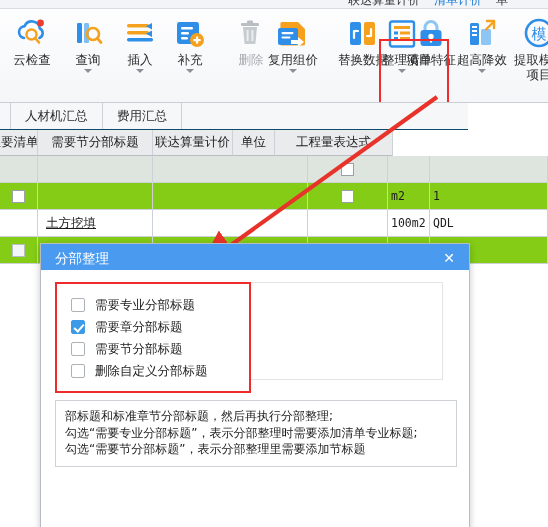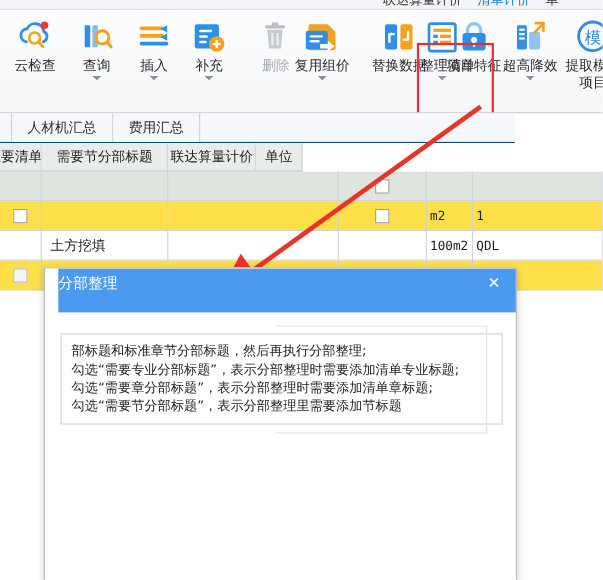--- a/index.html
+++ b/index.html
@@ -135,24 +135,24 @@
     white-space: nowrap;
   }
   .hdr .gcell {
     background: #e9ebed;
     justify-content: center;
     border-bottom: 1px solid #b9bec4;
     font-size: 12.5px;
     color: #1b1b1b;
   }
   .gcell.num { font-family: "DejaVu Sans Mono", "Liberation Mono", monospace; font-size: 11.5px; padding-left: 3px; }
-  .gcell.txt { padding-left: 8px; }
+  .gcell.txt { padding-left: 8px; text-decoration: underline; }
   .gcell.ctr { justify-content: center; }
   .rowA { background: #dde5de; }
-  .rowB { background: #fde047; }
+  .rowB { background: #84cc16; }
   .rowC { background: #ffffff; }
 
   .cbx {
     width: 13px; height: 13px;
     border: 1px solid #9aa0a6;
     background: #fff;
     box-sizing: border-box;
     display: inline-block;
   }
   .cbx.muted { border-color: #b9bec4; background: #f4f5f6; }
@@ -167,27 +167,27 @@
     width: 430px; height: 290px;
     background: #ffffff;
     border: 1px solid #b7bcc2;
     box-shadow: 0 2px 7px rgba(0,0,0,.22);
     box-sizing: border-box;
     z-index: 50;
     overflow: hidden;
   }
   #dlg-title {
     position: relative;
-    height: 40px;
+    height: 26px;
     background: #4a9bf0;
     color: #ffffff;
     font-size: 13.5px;
     line-height: 28px;
-    box-sizing: border-box;
-    margin-left: 12px;
+    padding-left: 14px;
+    box-sizing: border-box;
   }
   #dlg-close {
     position: absolute;
     right: 10px; top: 0;
     width: 20px; height: 28px;
     line-height: 28px;
     text-align: center;
     color: #ffffff;
     font-size: 14px;
     font-weight: bold;
@@ -424,20 +424,21 @@
   <div class="stab" style="left:103px">费用汇总</div>
 </div>
 
 <div id="grid">
 
   <div class="grow hdr" style="top:0; height:26px">
     <div class="gcell" style="width:48px; margin-left:-10px; padding-left:0">主要清单</div>
     <div class="gcell" style="width:115px">需要节分部标题</div>
     <div class="gcell" style="width:80px">联达算量计价</div>
     <div class="gcell" style="width:42px">单位</div>
+    <div class="gcell" style="width:118px">工程量表达式</div>
   </div>
 
   <div class="grow rowA" style="top:26px; height:27px">
     <div class="gcell ctr" style="width:38px"></div>
     <div class="gcell txt" style="width:115px"></div>
     <div class="gcell" style="width:155px"></div>
     <div class="gcell ctr" style="width:80px">
         <span class="cbx"></span>
       </div>
     <div class="gcell num" style="width:42px"></div>
@@ -494,22 +495,39 @@
 
   <div id="dlg-title">
     <span>分部整理</span>
     <span id="dlg-close">✕</span>
   </div>
 
   <div id="dlg-body">
 
     <div id="opt-filler"></div>
 
+    <div id="opt-box">
+      <div class="opt">
+        <span class="box"></span>
+        <span>需要专业分部标题</span>
+      </div>
+      <div class="opt">
+        <span class="box on"></span>
+        <span>需要章分部标题</span>
+      </div>
+      <div class="opt">
+        <span class="box"></span>
+        <span>需要节分部标题</span>
+      </div>
+      <div class="opt">
+        <span class="box"></span>
+        <span>删除自定义分部标题</span>
+      </div>
+    </div>
 
     <div id="desc-box">
       <div class="ln">部标题和标准章节分部标题，然后再执行分部整理;</div>
       <div class="ln">勾选“需要专业分部标题”，表示分部整理时需要添加清单专业标题;</div>
-      <div class="ln">勾选“需要章分部标题”，表示分部整理时需要添加清单章标题;</div>
       <div class="ln">勾选“需要节分部标题”，表示分部整理里需要添加节标题</div>
     </div>
 
   </div>
 </div>
 
 </body></html>

